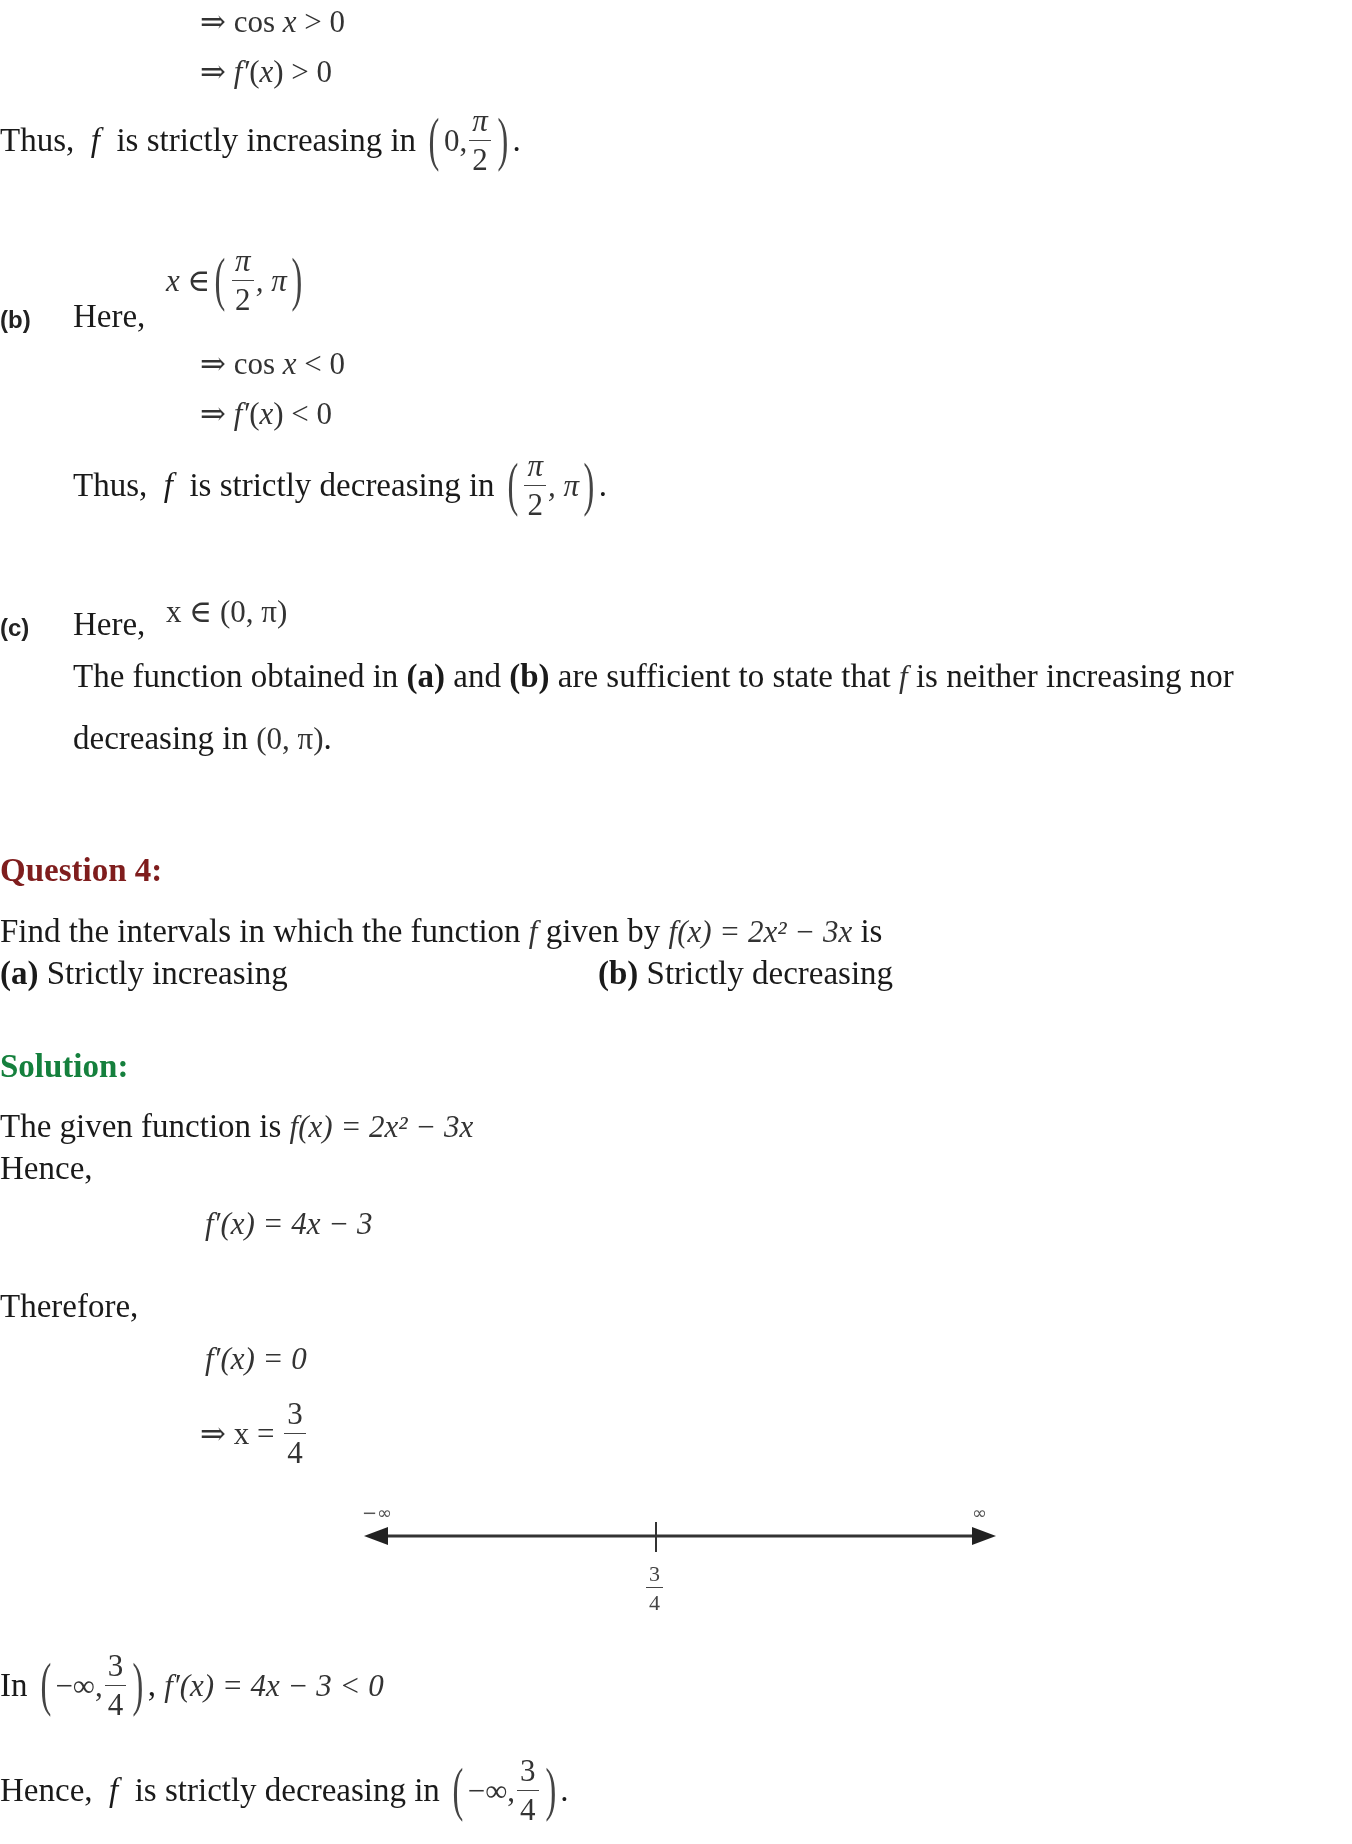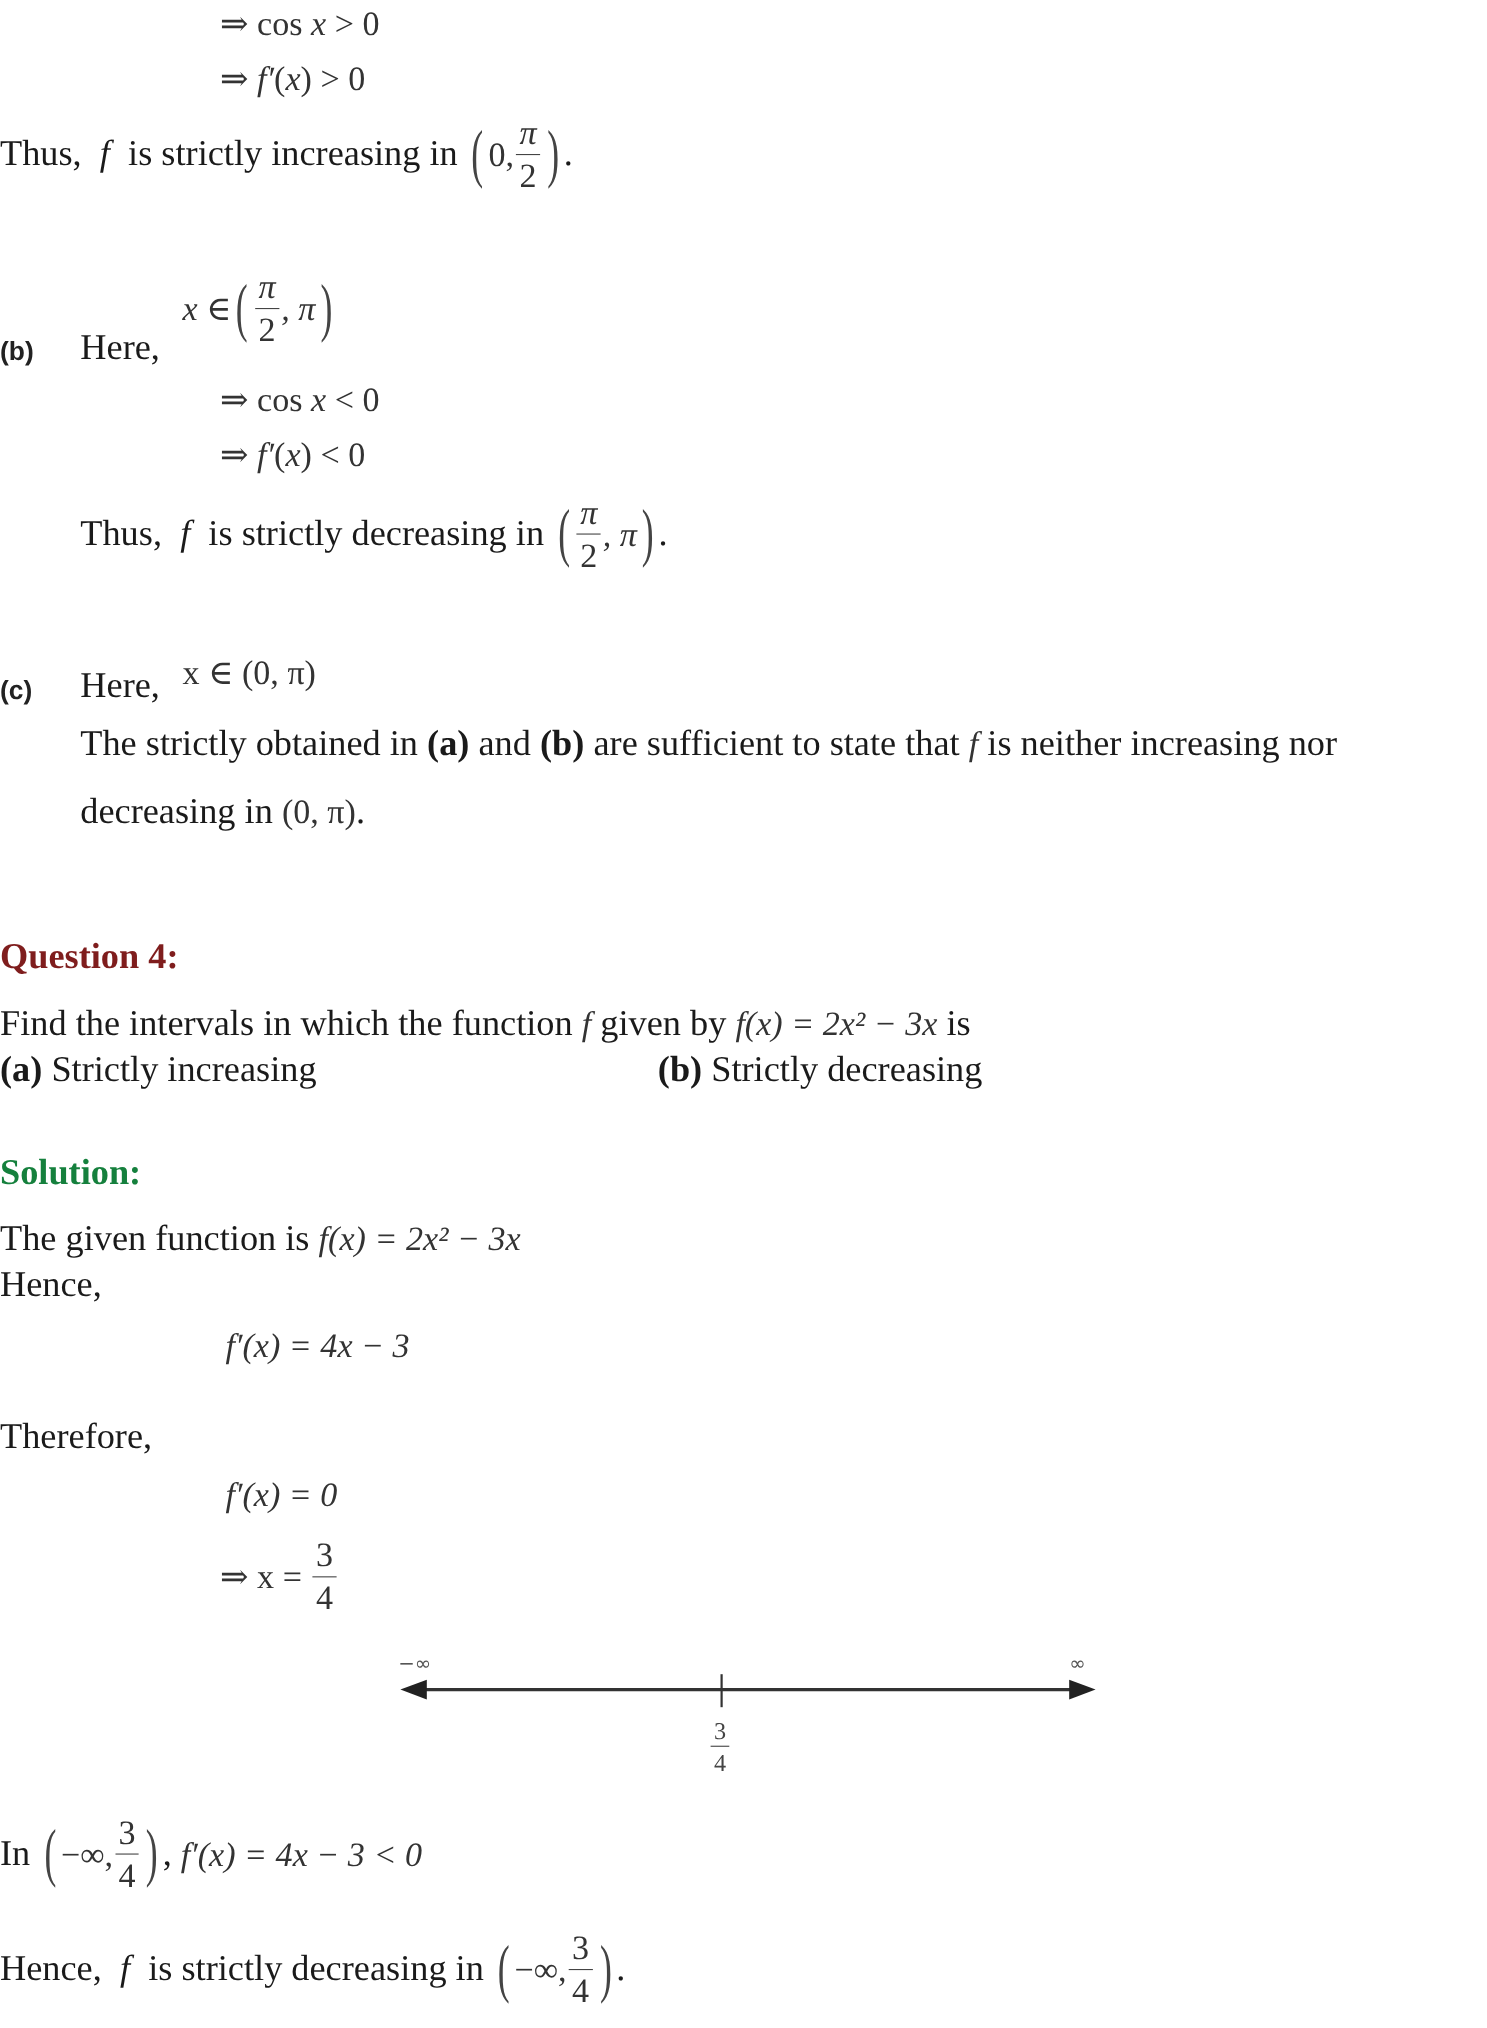--- a/index.html
+++ b/index.html
@@ -86,21 +86,21 @@
       </span>
     <i>, π</i>
       <span class="paren">)</span>
   </span><span>.</span>
 </div>
 
 <div class="abs lbl" style="left:0px; top:614px;">(c)</div>
 <div class="abs txt" style="left:73px; top:608px;">Here,</div>
 <div class="abs math" style="left:166px; top:596px;text-align:right;">x ∈ (0, π)</div>
 <div class="abs txt" style="left:73px; top:660px;">
-  <span>The strictly obtained in</span>
+  <span>The function obtained in</span>
   <span class="bold">(a)</span>
   <span>and</span>
   <span class="bold">(b)</span>
   <span>are sufficient to state that</span>
   <i class="math">f</i>
   <span>is neither increasing nor</span>
 </div>
 <div class="abs txt" style="left:73px; top:722px;">
   <span>decreasing in</span>
   <span class="math">(0, π)</span><span>.</span>

